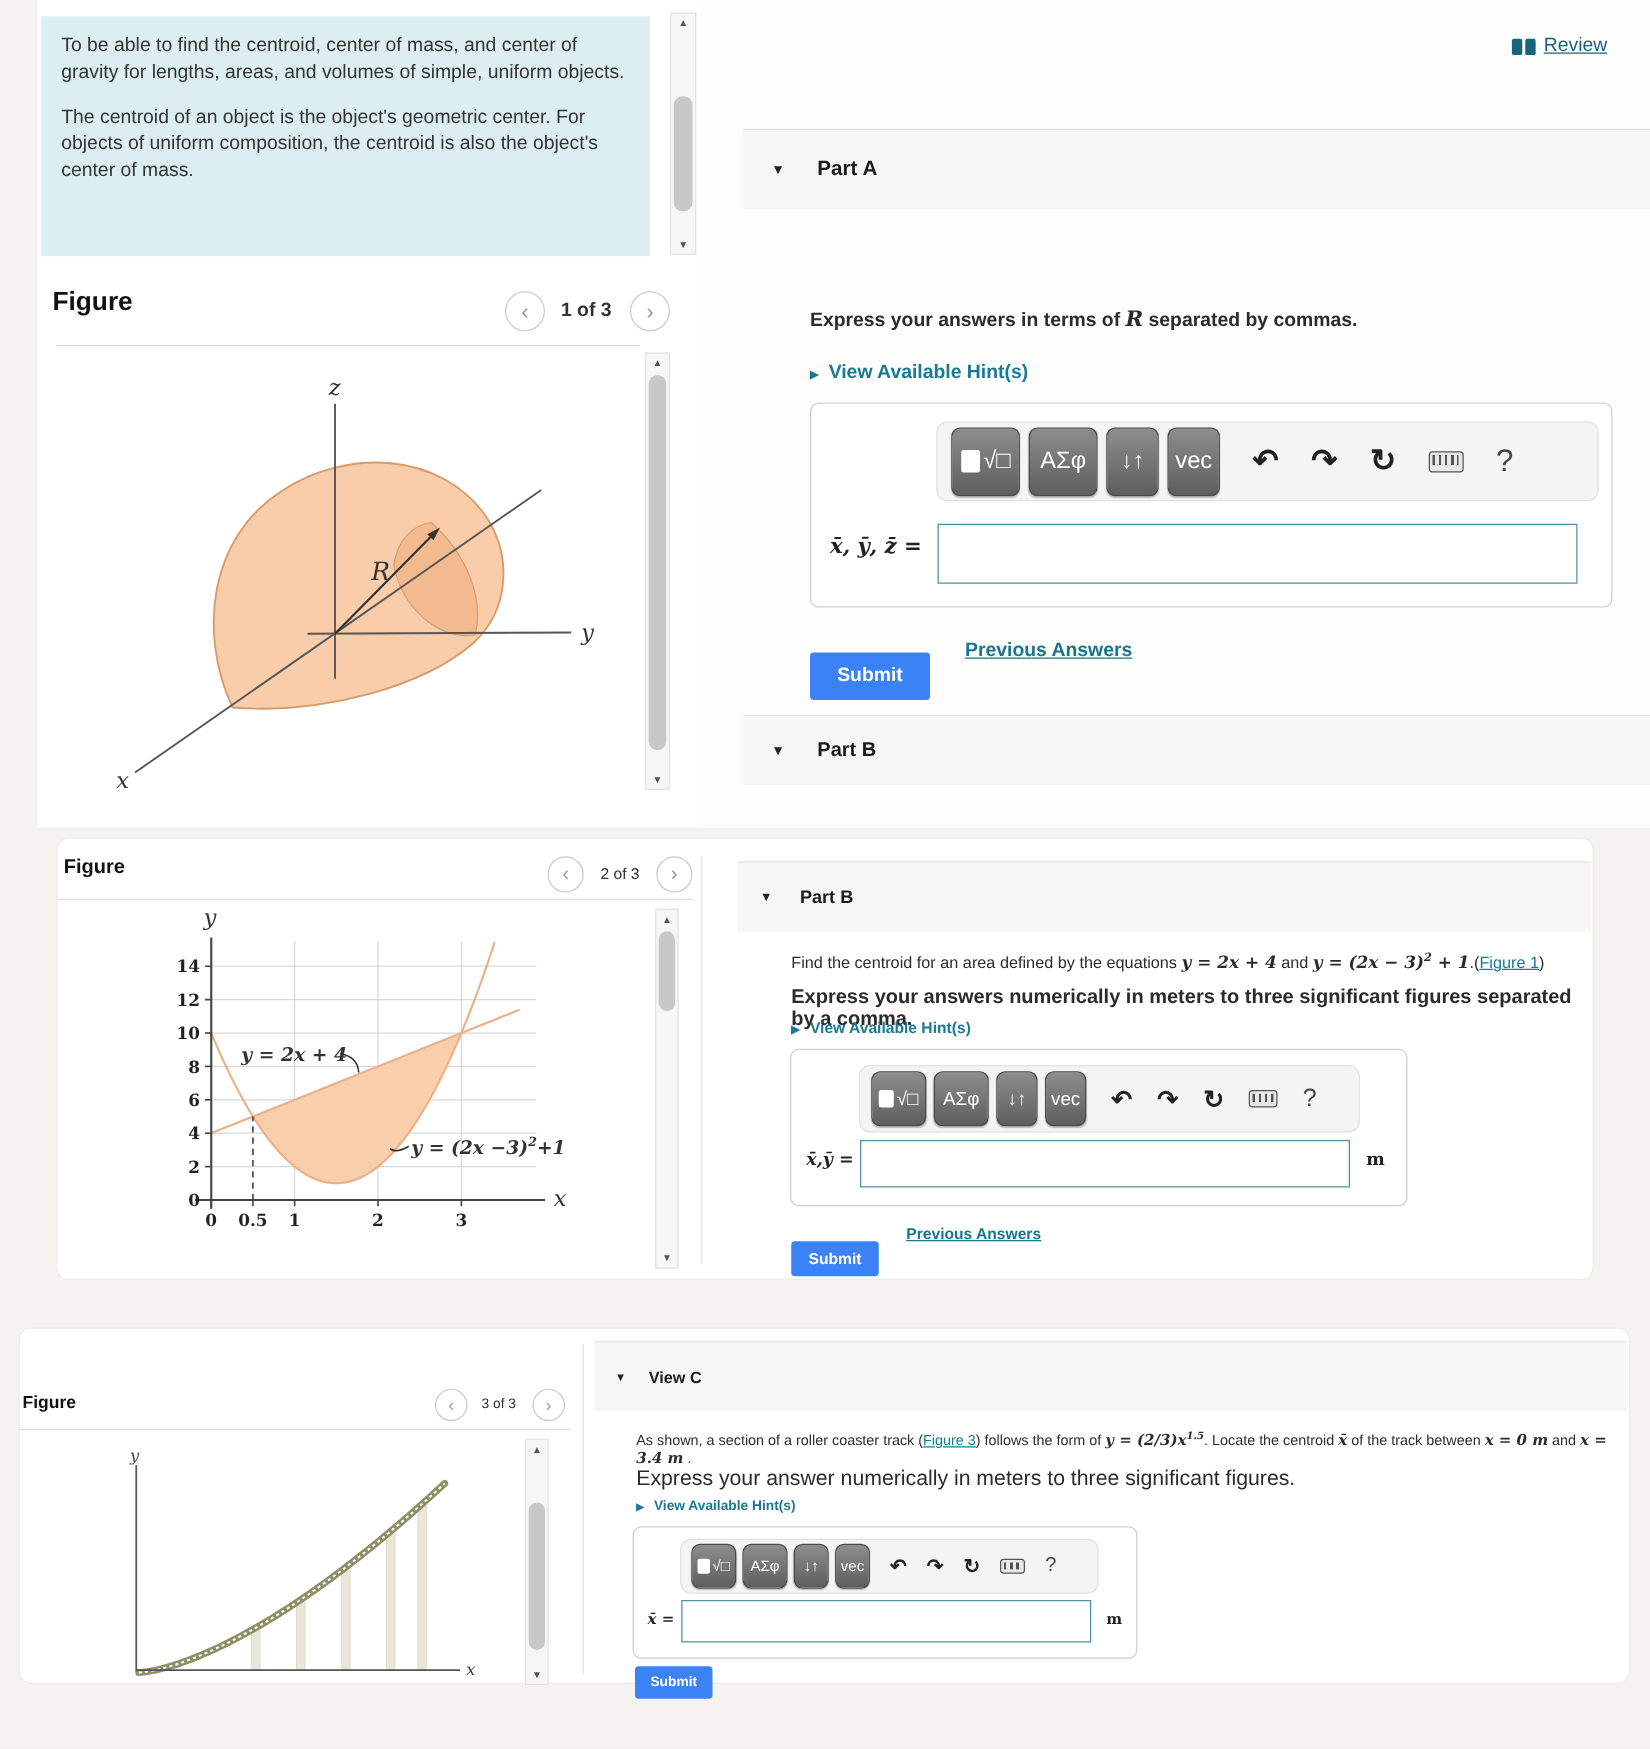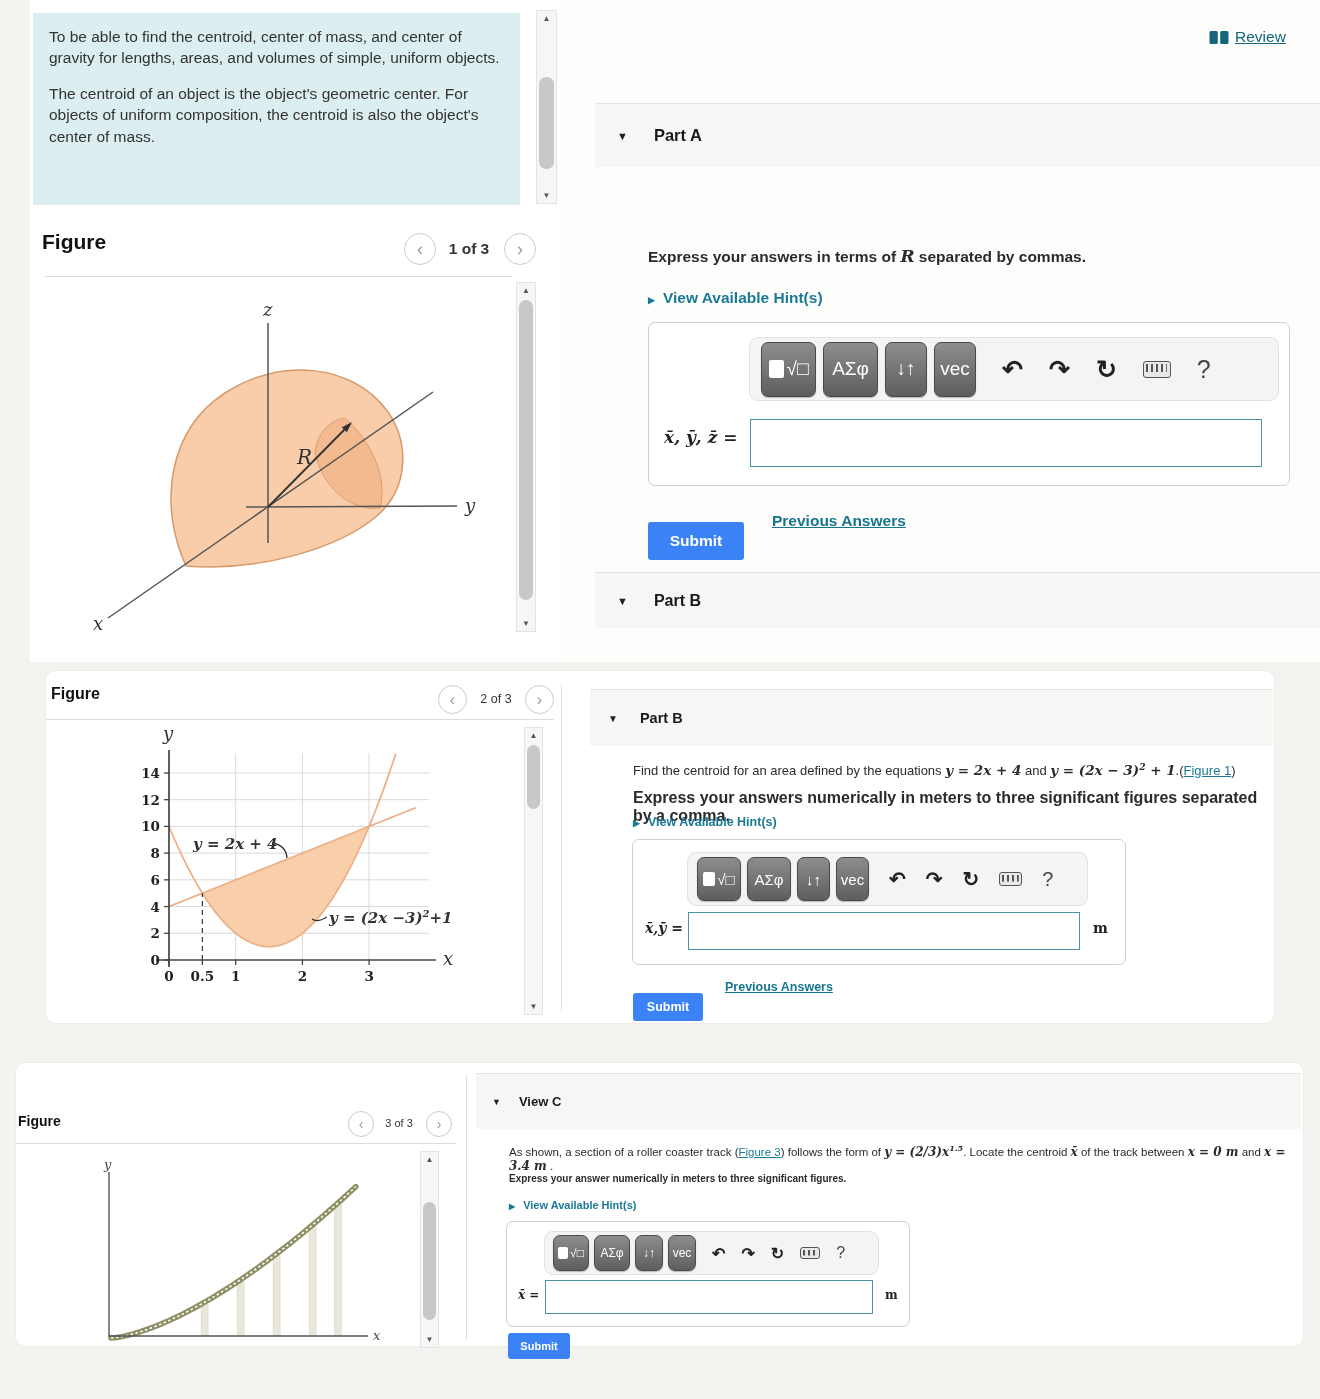--- a/index.html
+++ b/index.html
@@ -296,21 +296,21 @@
     <div class="abs vdiv" style="left:450px;top:12px;height:265px;"></div>
 
     <div class="abs part-band" style="left:460px;top:10px;width:825px;height:56px;padding-left:16px;box-sizing:border-box;">
       <span class="part-tri" style="font-size:9px;margin-right:18px;">▼</span>
       <span class="part-label" style="font-size:13px;">View C</span>
     </div>
 
     <div class="abs" style="left:493px;top:80px;width:800px;font-size:11.5px;">
       <span>As shown, a section of a roller coaster track (</span><span class="fig-link">Figure 3</span><span>) follows the form of </span><span class="mvar" style="font-size:12px;">y = (2/3)x</span><sup class="mvar">1.5</sup><span>. Locate the centroid </span><span class="mvar" style="font-size:12px;">x̄</span><span> of the track between </span><span class="mvar" style="font-size:12px;">x = 0 m</span><span> and </span><span class="mvar" style="font-size:12px;">x = 3.4 m</span><span> .</span>
     </div>
-    <div class="abs" style="left:493px;top:110px;font-size:10px;font-weight:bold;">Express your answer numerically in meters to three significant figures.</div>
+    <div class="abs" style="left:493px;top:110px;font-size:17px;font-weight:normal;">Express your answer numerically in meters to three significant figures.</div>
     <div class="abs hints" style="left:493px;top:136px;font-size:11px;">
       <span class="hint-tri" style="font-size:8px;">▶</span><span>View Available Hint(s)</span>
     </div>
 
     <div class="abs answer-box size-sm" style="left:490px;top:158px;width:402px;height:104px;">
       <div class="pill" style="left:37px;top:9px;width:330px;height:42px;padding-left:3px;">
         <div class="mt-btn">
             <span class="tb-sq"></span>
             <span>√□</span>
           </div>

